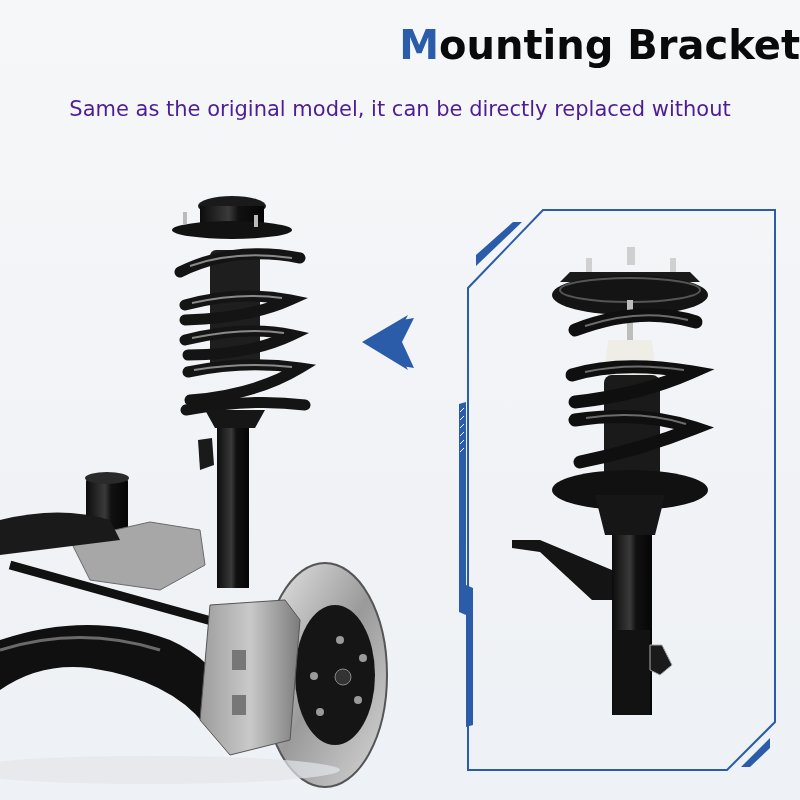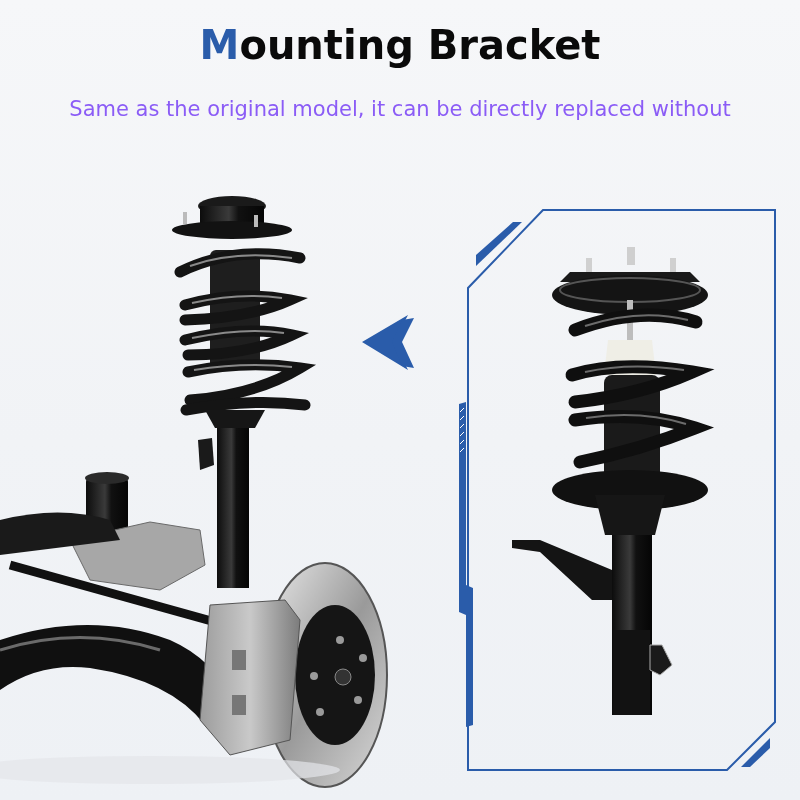--- a/index.html
+++ b/index.html
@@ -4,31 +4,31 @@
   <style>
     * { margin: 0; padding: 0; box-sizing: border-box; }
     html, body { width: 800px; height: 800px; overflow: hidden; }
     body {
       background: linear-gradient(180deg, #f6f7f9 0%, #f1f3f6 55%, #eef1f5 100%);
       font-family: "DejaVu Sans", "Liberation Sans", sans-serif;
       position: relative;
     }
     .title {
       position: absolute; left: 0; top: 22px; width: 800px;
-      text-align: center;
+      text-align: right;
       font-family: "DejaVu Sans", sans-serif;
       font-weight: bold; font-size: 40px; letter-spacing: 0px;
       color: #0a0a0a;
     }
     .title .accent { color: #2a5caa; }
     .subtitle {
       position: absolute; left: 0; top: 94px; width: 800px;
       text-align: center;
       font-family: "DejaVu Sans", sans-serif;
-      font-size: 21px; line-height: 31px; color: #8b5cf6;
+      font-size: 21px; line-height: 31px; color: #4c1d95;
     }
     svg.layer { position: absolute; left: 0; top: 0; }
   </style>
 </head>
 <body>
 
 <div class="title"><span class="accent">M</span><span>ounting Bracket</span></div>
 
 <div class="subtitle">
   <div>Same as the original model, it can be directly replaced without</div>

